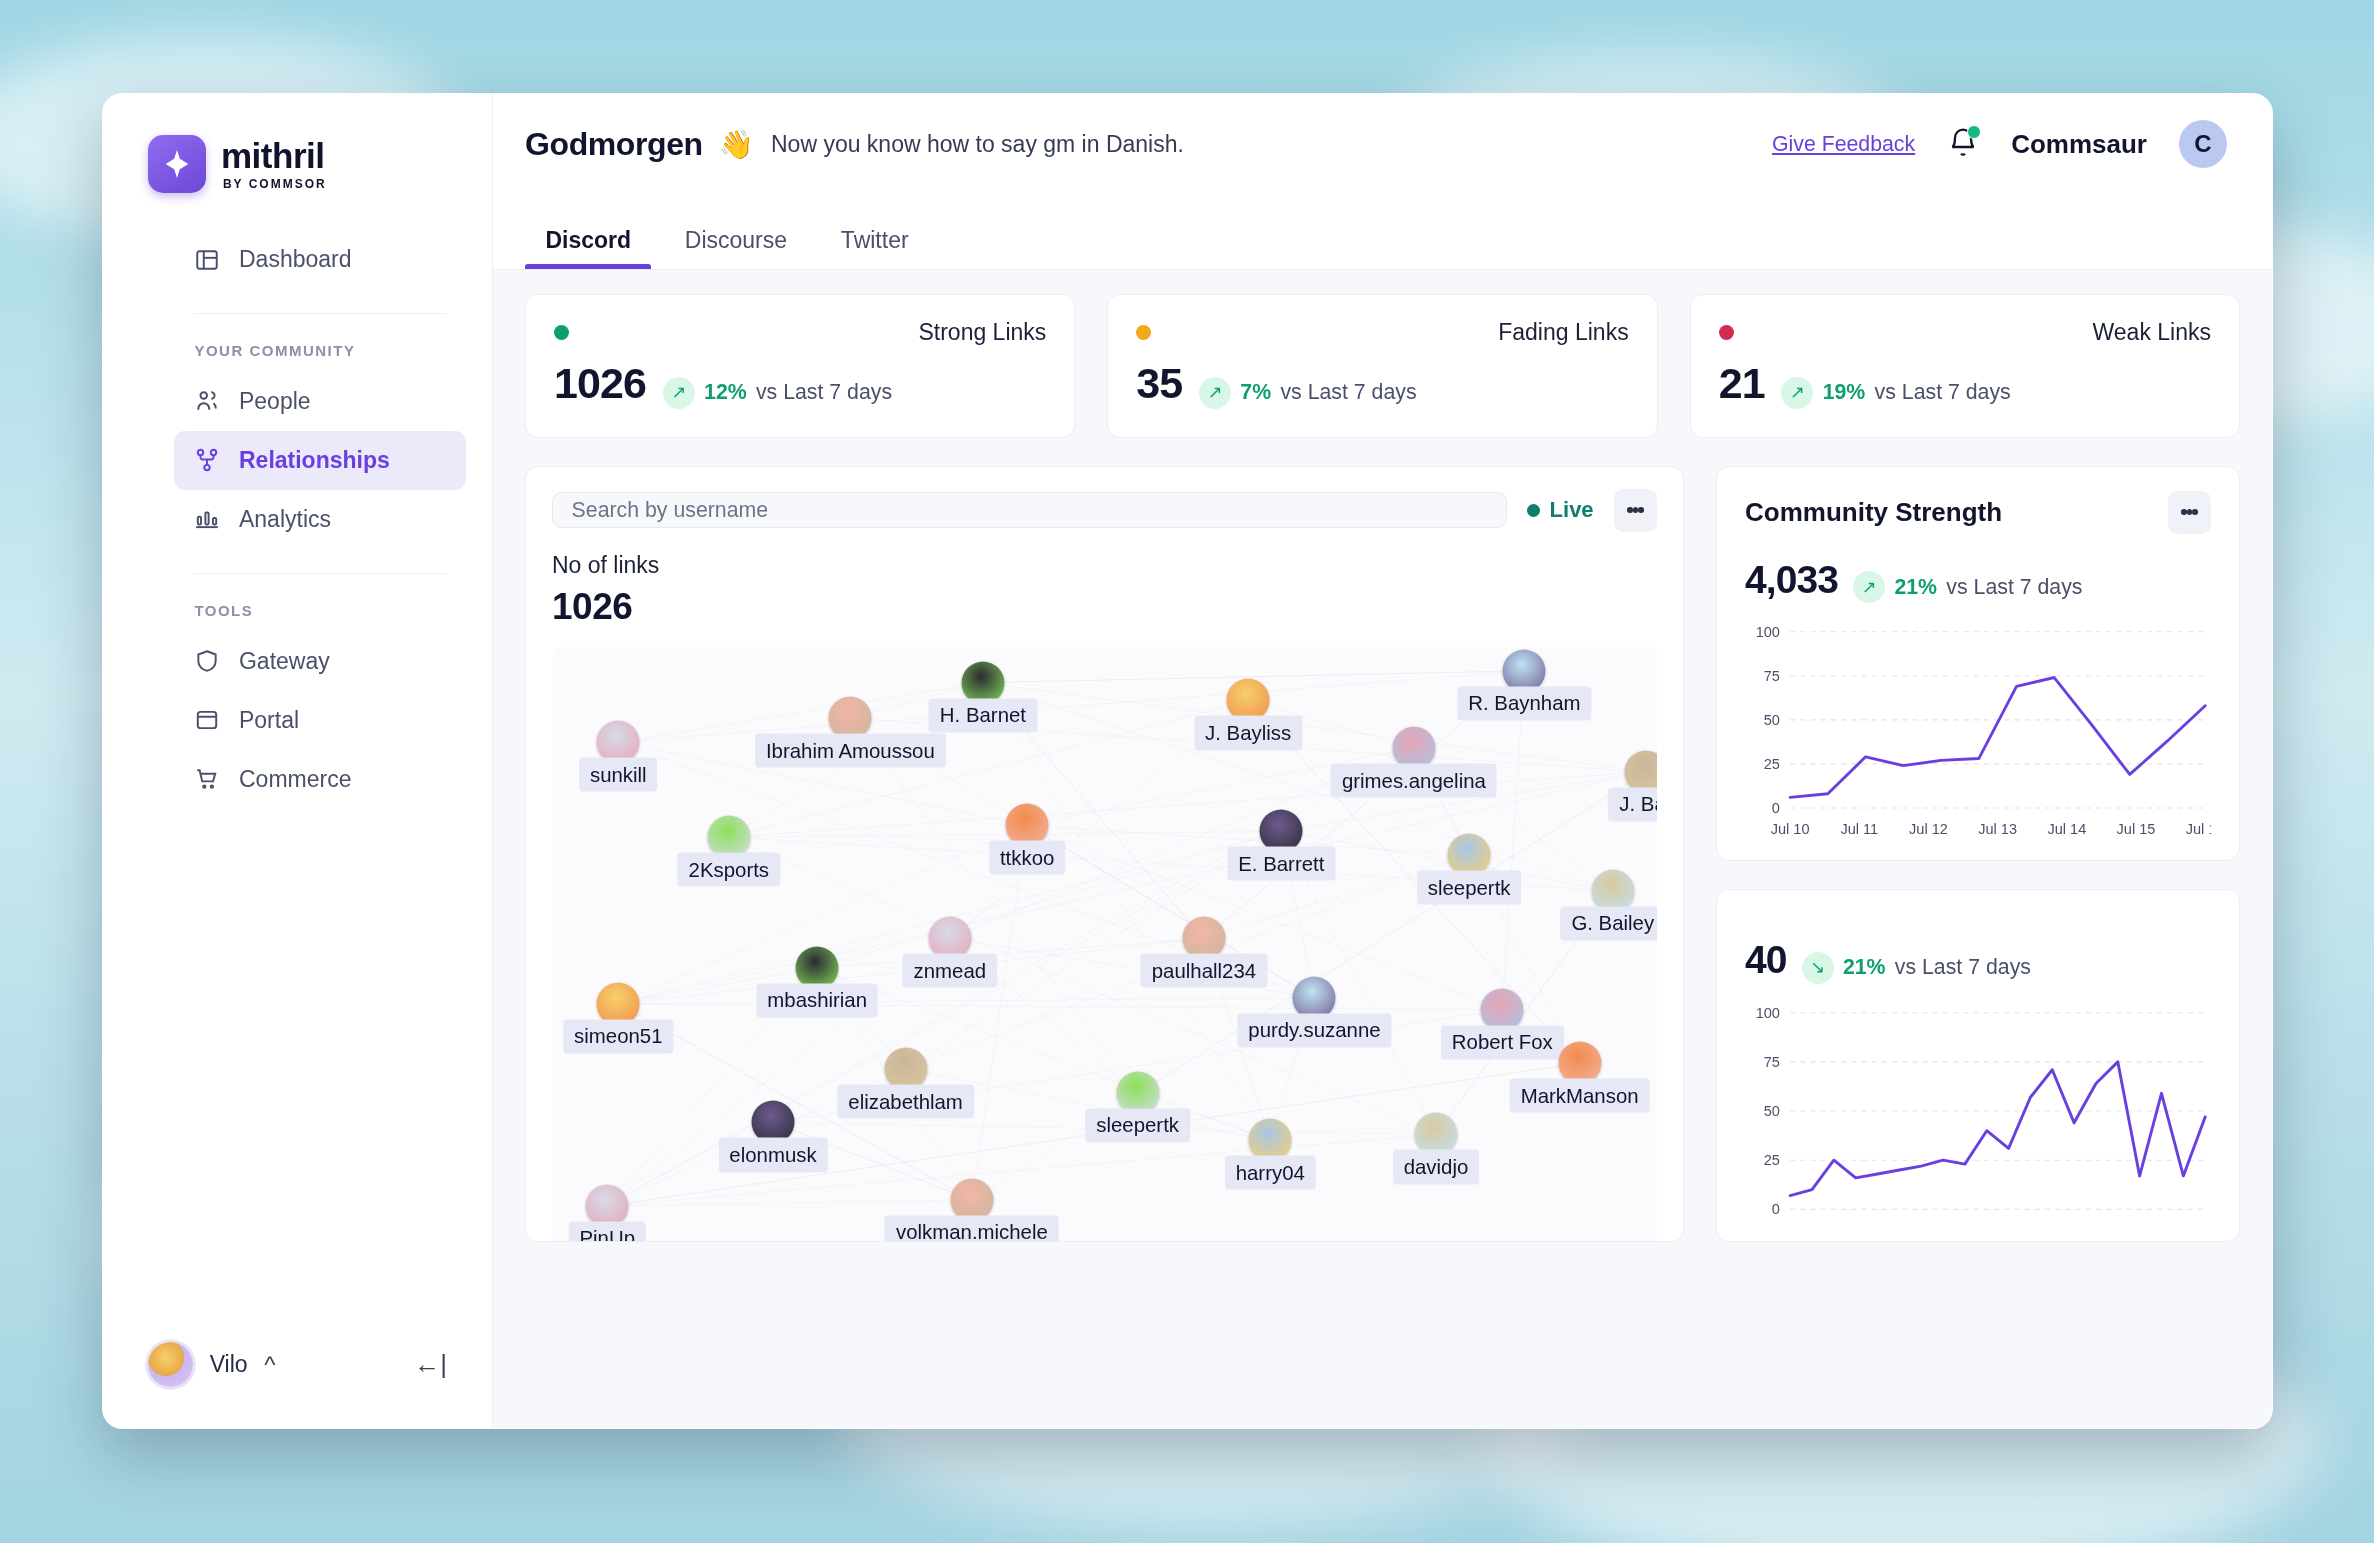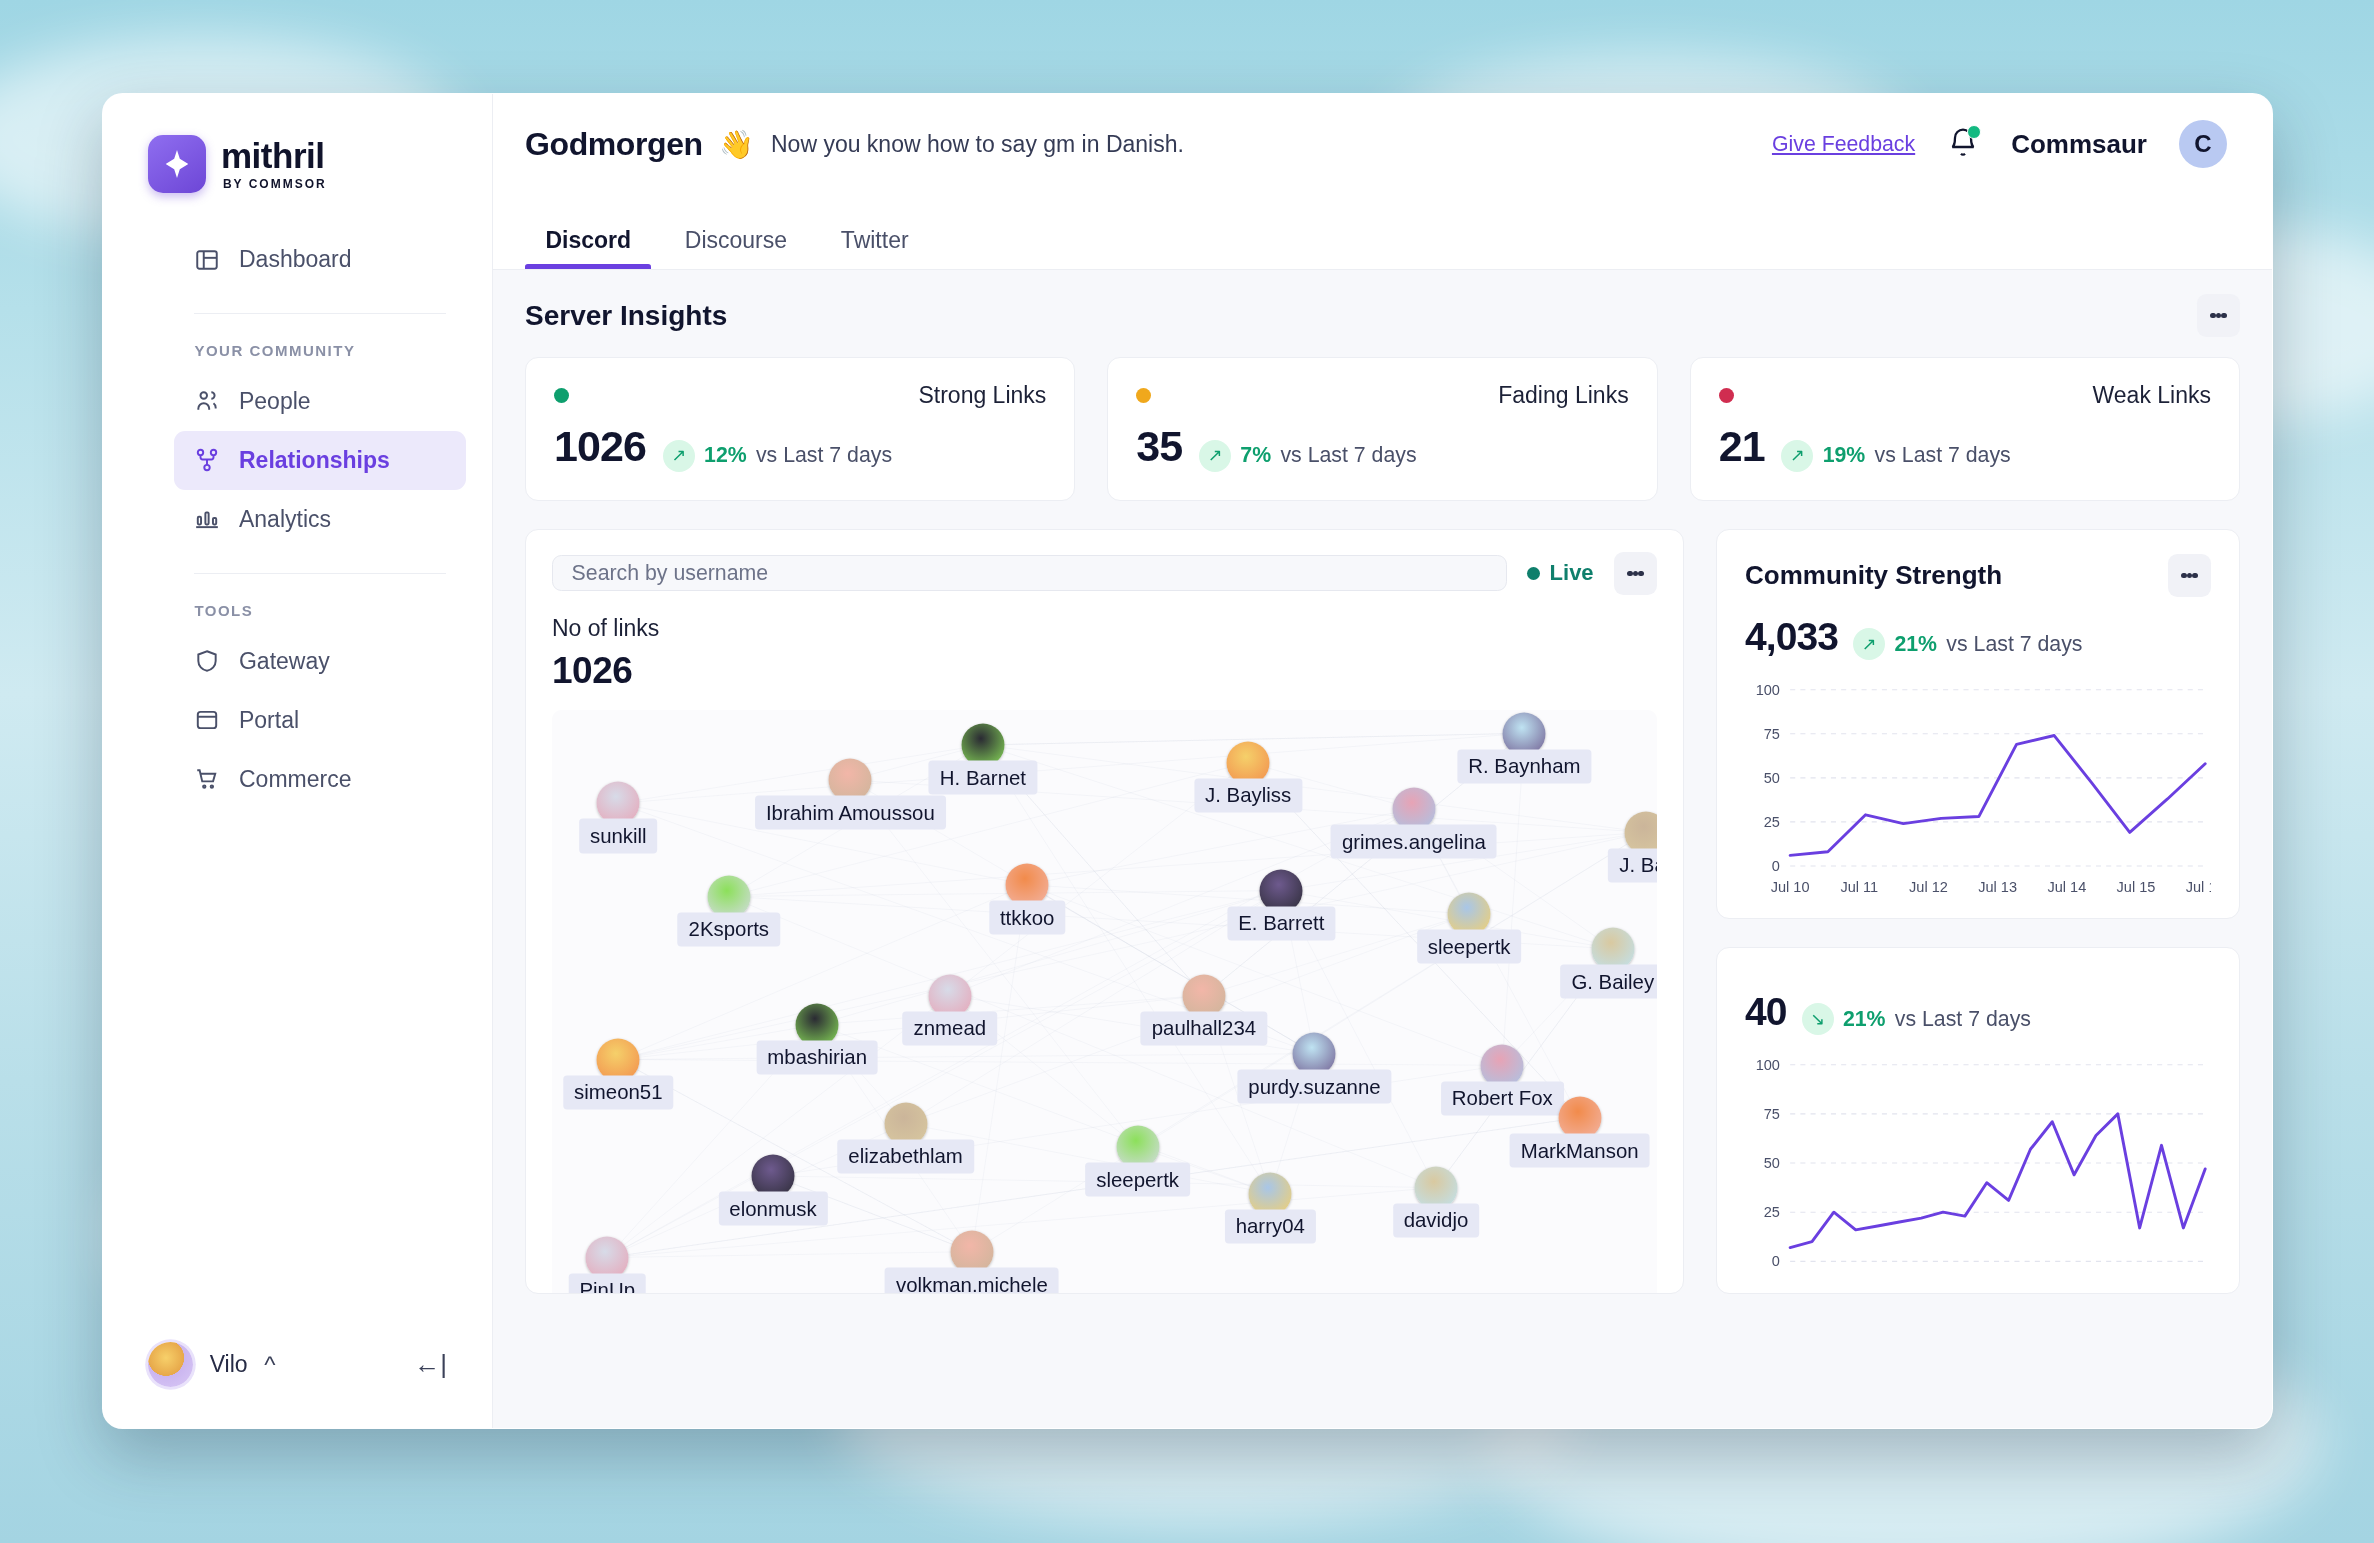--- a/index.html
+++ b/index.html
@@ -149,21 +149,21 @@
                 background:#e6e8f5; color:#11152e; font-size:20.4px; white-space:nowrap;
                 padding:5.6px 11px; border-radius:3.7px; }
 
   
   .right-col { display:flex; flex-direction:column; gap:28px; min-width:0; }
   .chart-card { background:#fff; border:0.9px solid #eceef3; border-radius:13px; padding: 24px 28px 18.6px 28px; }
   .chart-head { display:flex; align-items:center; }
   .chart-title { font-size:26px; font-weight:700; color:#11152e; display:flex; align-items:center; gap:11px;}
   .info-icon { width:20.4px;height:20.4px;border-radius:50%;border:1.9px solid #2c3149; color:#2c3149;
                font-size:14px; display:flex;align-items:center;justify-content:center; font-weight:700;}
-  .chart-stat { display:flex; align-items:baseline; gap:15px; margin-top: 18px; }
+  .chart-stat { display:flex; align-items:baseline; gap:15px; margin-top: 24px; }
   .chart-value { font-size: 39px; font-weight:800; color:#11152e; letter-spacing:-0.9px;}
   .plot { position:relative; margin-top: 20.4px; }
   .plot svg { display:block; width:100%; }
   .ytick { font-size:20px; fill:#4a5069; }
   .xtick { font-size:20px; fill:#4a5069; }
   .gridline { stroke:#e2e4ee; stroke-width:1.5; stroke-dasharray:7 7; }
   .series { fill:none; stroke:#6a3fe0; stroke-width:4; stroke-linejoin:round; stroke-linecap:round;}
 </style>
 </head>
 <body>
@@ -291,28 +291,20 @@
     </header>
 
     <div class="tabs">
       <div class="tab active">Discord</div>
       <div class="tab">Discourse</div>
       <div class="tab">Twitter</div>
     </div>
 
     <div class="content">
 
-      <div class="section-head">
-        <span class="section-title">Server Insights</span>
-        <span class="kebab">
-            <i></i>
-            <i></i>
-            <i></i>
-          </span>
-      </div>
 
       <div class="stats">
         <div class="stat-card">
           <div class="stat-head">
             <span class="dot" style="background:#0e9f6e"></span>
             <span class="stat-label">Strong Links</span>
           </div>
           <div class="stat-row">
             <span class="stat-value">1026</span>
             <span class="trend">

